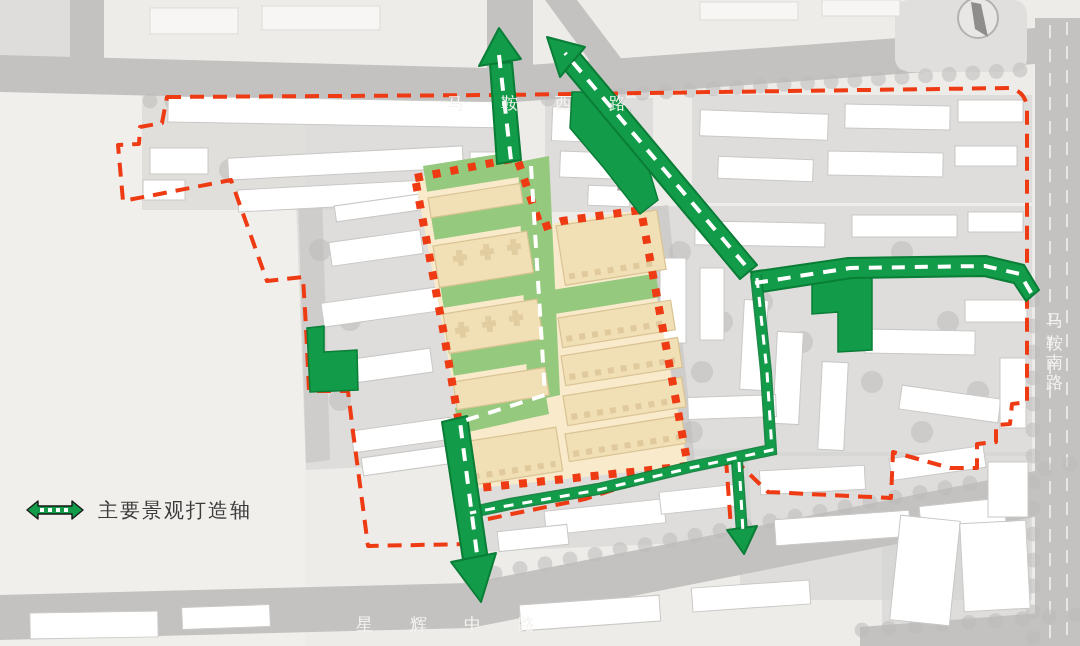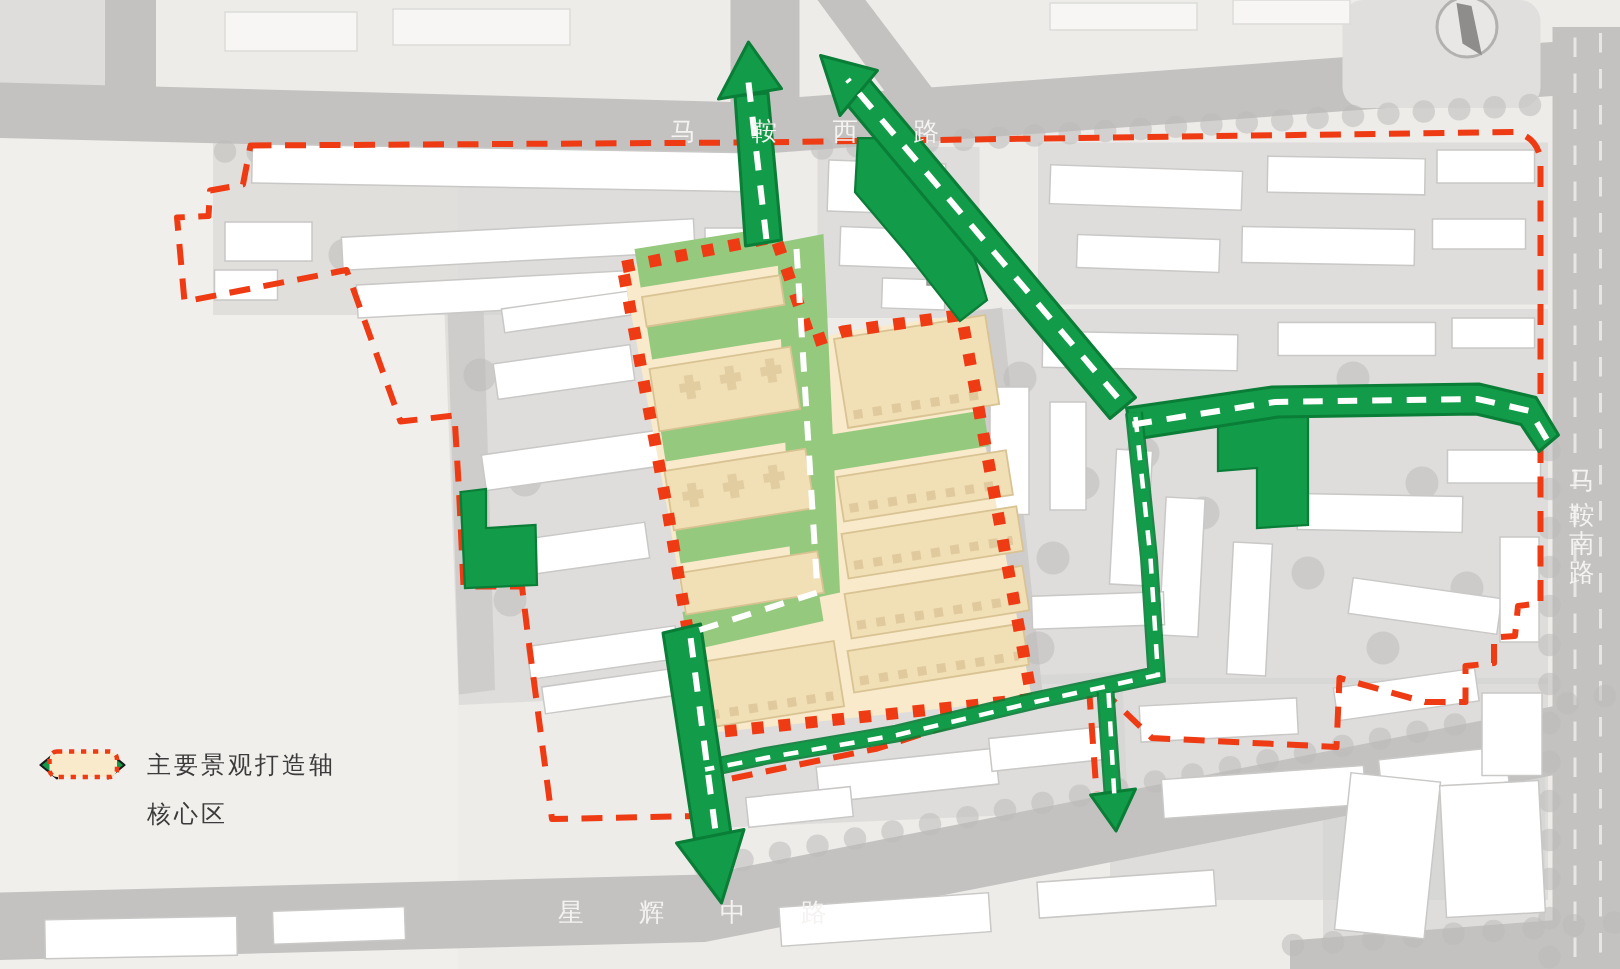--- a/index.html
+++ b/index.html
@@ -35,26 +35,26 @@
   .plus{fill:#e2cda1;}
   .pub{fill:var(--green);stroke:var(--green-dark);stroke-width:1.5;}
   .band{fill:var(--green);stroke:var(--green-dark);stroke-width:2;stroke-linejoin:round;}
   .cor{fill:none;stroke:var(--green);stroke-width:9;}
   .corout{fill:none;stroke:var(--green-dark);stroke-width:12;opacity:.9;}
   .wdash{fill:none;stroke:#ffffff;stroke-width:4;stroke-dasharray:13 10;stroke-linecap:butt;}
   .wdash2{fill:none;stroke:#ffffff;stroke-width:3;stroke-dasharray:10 9;}
   
   .roadlabel{position:absolute;color:var(--label);font-size:17px;font-weight:500;
              white-space:nowrap;pointer-events:none;}
-  .roadlabel.h{letter-spacing:37px;}
+  .roadlabel.h{letter-spacing:37px;margin-top:16px;}
   .roadlabel.v{writing-mode:vertical-rl;letter-spacing:20px;}
   .legend{position:absolute;left:26px;top:498px;display:flex;flex-direction:column;gap:9px;}
   .lrow{display:flex;align-items:center;gap:14px;height:24px;}
   .licon{width:58px;height:24px;flex:0 0 58px;display:flex;align-items:center;}
-  .ltext{color:var(--text);font-size:16px;letter-spacing:2px;}
+  .ltext{color:var(--text);font-size:20px;letter-spacing:2px;}
 </style>
 </head>
 <body>
 
 <div class="stage">
 <svg width="1080" height="646" viewBox="0 0 1080 646">
 
   <rect class="bgopen" x="0" y="92" width="305" height="554"></rect>
 
   <g>
@@ -343,34 +343,26 @@
       <path class="wdash" d="M745,265 L565,53"></path>
       <path class="wdash" d="M755,283 L850,268 L985,266 L1020,274 L1033,296"></path>
       <path class="wdash2" d="M757,278 L767,372 L772,450 L690,468 L598,490 L512,505 L470,513"></path>
       <path class="wdash2" d="M739,462 L743,532"></path>
     </g>
   </g>
 </svg>
 
 <div class="roadlabel h" style="left:447px;top:76px;">马鞍西路</div>
 <div class="roadlabel v" style="left:1043px;top:300px;">马鞍南路</div>
-<div class="roadlabel h" style="left:372px;top:597px;">星辉中路</div>
+<div class="roadlabel h" style="left:356px;top:597px;">星辉中路</div>
 
 <div class="legend">
   <div class="lrow">
     <span class="licon">
       <svg width="58" height="24" viewBox="0 0 58 24">
         <polygon points="1,12 12,3 12,8 46,8 46,3 57,12 46,21 46,16 12,16 12,21" fill="var(--green)" stroke="#1a1a1a" stroke-width="1.4" stroke-linejoin="round"></polygon>
         <line x1="14" y1="12" x2="44" y2="12" stroke="#fff" stroke-width="4" stroke-dasharray="4 4"></line>
       </svg>
     </span>
     <span class="ltext">主要景观打造轴</span>
   </div>
-  <div class="lrow">
-    <span class="licon">
-      <svg width="58" height="24" viewBox="0 0 58 24">
-        <rect x="7" y="3" width="45" height="17" rx="5" fill="var(--tan)" stroke="var(--red)" stroke-width="3" stroke-dasharray="3.5 4.5"></rect>
-      </svg>
-    </span>
-    <span class="ltext">核心区</span>
-  </div>
 </div>
 </div>
 
 </body></html>

